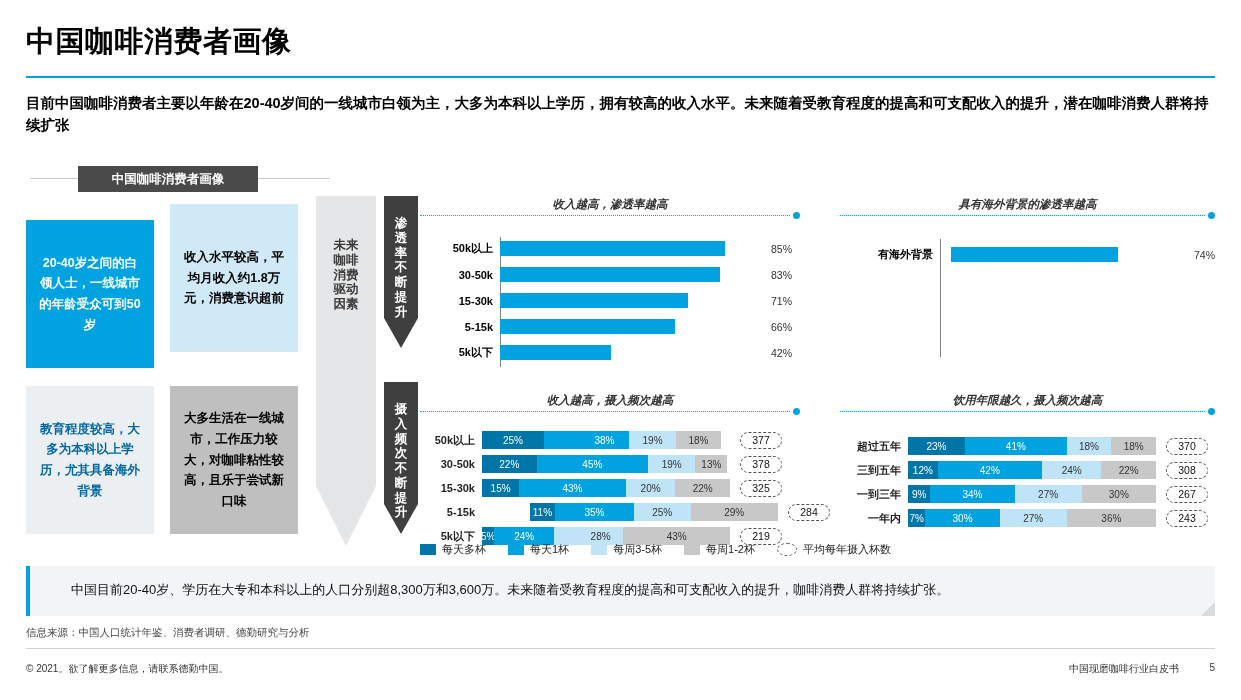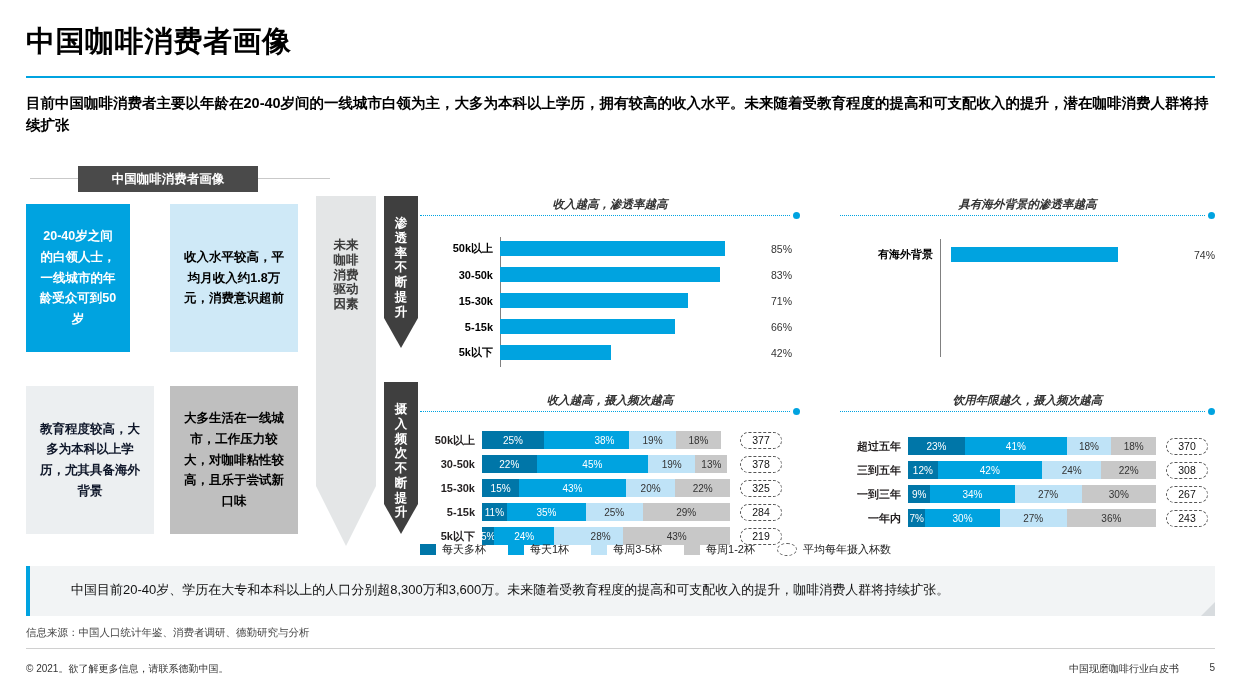--- a/index.html
+++ b/index.html
@@ -38,24 +38,24 @@
   .persona-tab-line {
     position: absolute; left: 30px; top: 178px; width: 300px; height: 1px; background: #c9c9c9;
   }
   .card {
     position: absolute; padding: 10px 12px;
     font-size: 12.5px; font-weight: bold; line-height: 1.65; color: #000;
     display: flex; align-items: center; justify-content: center; text-align: center;
   }
   .card.blue { background: #00a3e0; color: #fff; }
   .card.lblue { background: #cfe9f7; color: #000; }
-  .card.lgrey { background: #eceff1; color: #0f172a; }
+  .card.lgrey { background: #eceff1; color: #0369a1; }
   .card.grey { background: #bfbfbf; color: #000; }
 
-  #card-a { left: 26px; top: 204px; width: 104px; height: 148px; }
+  #card-a { left: 26px; top: 220px; width: 128px; height: 148px; }
   #card-b { left: 170px; top: 204px; width: 128px; height: 148px; }
   #card-c { left: 26px; top: 386px; width: 128px; height: 148px; }
   #card-d { left: 170px; top: 386px; width: 128px; height: 148px; }
 
   
   .arrow-wrap { position: absolute; }
   .arrow-label {
     position: absolute; color: #fff; font-weight: bold; font-size: 12.5px;
     width: 20px; text-align: center; line-height: 1.18; letter-spacing: 0;
   }
@@ -272,21 +272,21 @@
           <div class="stack-bars" style="flex: 0 0 auto; width: 248px;">
             <div class="seg s0" style="width: 37.2px;">15%</div>
             <div class="seg s1" style="width: 106.64px;">43%</div>
             <div class="seg s2" style="width: 49.6px;">20%</div>
             <div class="seg s3" style="width: 54.56px;">22%</div>
           </div>
           <div class="pill">325</div>
         </div>
         <div class="stack-row">
           <div class="stack-cat" style="width: 62px;">5-15k</div>
-          <div class="stack-bars" style="flex: 0 0 auto; width: 248px;">
+          <div class="stack-bars" style="flex: 0 0 auto; width: 248px; margin-left: 48px;">
             <div class="seg s0" style="width: 27.28px;">11%</div>
             <div class="seg s1" style="width: 86.8px;">35%</div>
             <div class="seg s2" style="width: 62px;">25%</div>
             <div class="seg s3" style="width: 96px; text-align: center;">29%</div>
           </div>
           <div class="pill">284</div>
         </div>
         <div class="stack-row">
           <div class="stack-cat" style="width: 62px;">5k以下</div>
           <div class="stack-bars" style="flex: 0 0 auto; width: 248px;">

